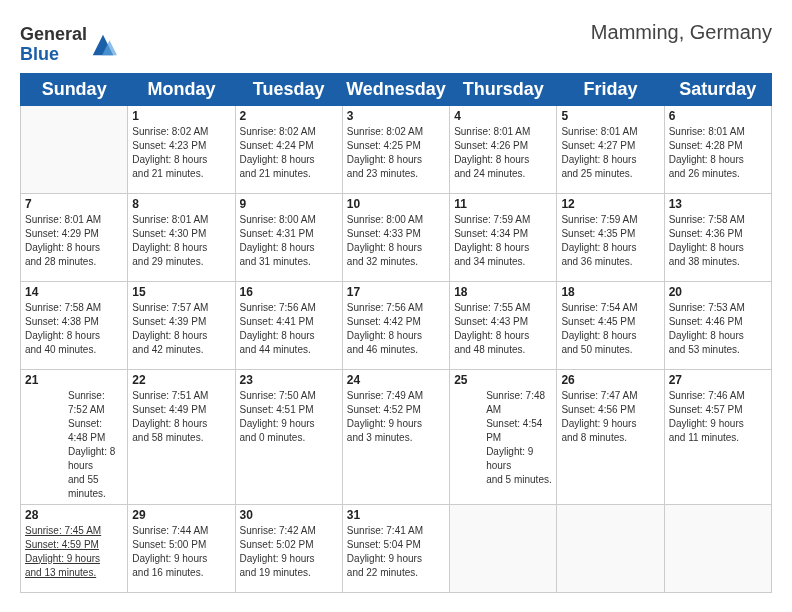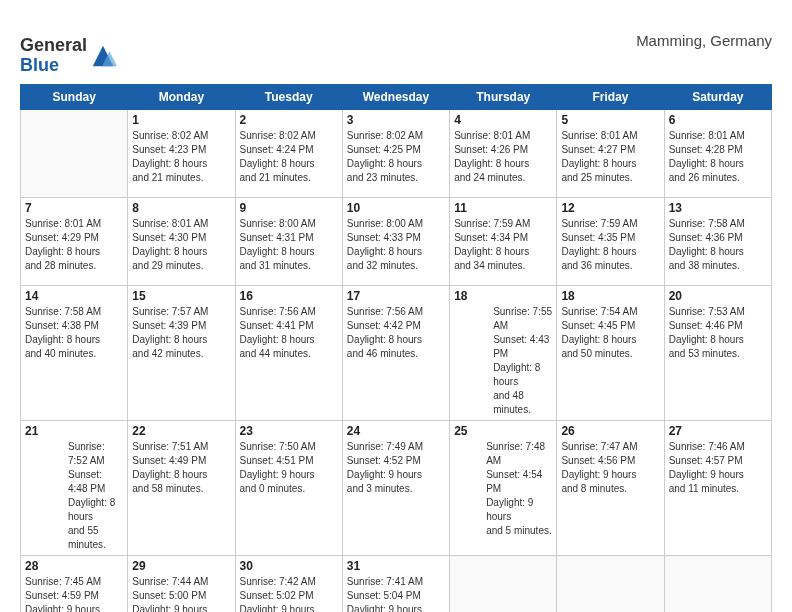--- a/index.html
+++ b/index.html
@@ -6,21 +6,21 @@
     body {
       font-family: Arial, sans-serif;
       background: #fff;
       width: 792px;
       height: 612px;
       overflow: hidden;
     }
     .page {
       width: 792px;
       height: 428px;
-      padding: 32px 20px 12px 20px;
+      padding: 21px 20px 12px 20px;
       display: flex;
       flex-direction: column;
     }
     .header {
       display: flex;
       align-items: flex-start;
       justify-content: space-between;
       margin-bottom: 8px;
     }
     .logo {
@@ -47,36 +47,36 @@
     .title-block {
       text-align: right;
     }
     .month-title {
       font-size: 32px;
       font-weight: normal;
       color: #222;
       line-height: 1.1;
     }
     .location {
-      font-size: 15px;
+      font-size: 20px;
       color: #444;
     }
     .calendar {
       flex: 1;
       border: 1px solid #ccc;
       border-collapse: collapse;
       width: 100%;
       table-layout: fixed;
     }
     .calendar th {
       background-color: #1a5fa8;
       color: #fff;
       text-align: center;
       padding: 5px 2px;
-      font-size: 12px;
+      font-size: 18px;
       font-weight: bold;
       border: 1px solid #1a5fa8;
     }
     .calendar td {
       border: 1px solid #ccc;
       vertical-align: top;
       padding: 3px 4px;
       font-size: 10px;
       color: #333;
       height: 88px;
@@ -255,21 +255,21 @@
           </td>
           <td>
             <span class="day-num">17</span>
             <div class="day-info" style="white-space: pre-line;">Sunrise: 7:56 AM
 Sunset: 4:42 PM
 Daylight: 8 hours
 and 46 minutes.</div>
           </td>
           <td>
             <span class="day-num">18</span>
-            <div class="day-info" style="white-space: pre-line; margin-left: 39px;">Sunrise: 7:55 AM
+            <div class="day-info" style="white-space: pre-line;">Sunrise: 7:55 AM
 Sunset: 4:43 PM
 Daylight: 8 hours
 and 48 minutes.</div>
           </td>
           <td>
             <span class="day-num">18</span>
             <div class="day-info" style="white-space: pre-line;">Sunrise: 7:54 AM
 Sunset: 4:45 PM
 Daylight: 8 hours
 and 50 minutes.</div>
@@ -329,21 +329,21 @@
             <span class="day-num">27</span>
             <div class="day-info" style="white-space: pre-line;">Sunrise: 7:46 AM
 Sunset: 4:57 PM
 Daylight: 9 hours
 and 11 minutes.</div>
           </td>
         </tr>
         <tr>
           <td>
             <span class="day-num">28</span>
-            <div class="day-info" style="white-space: pre-line;">Sunrise: 7:45 AM
+            <div class="day-info" style="white-space: pre-line; text-decoration: underline;">Sunrise: 7:45 AM
 Sunset: 4:59 PM
 Daylight: 9 hours
 and 13 minutes.</div>
           </td>
           <td>
             <span class="day-num">29</span>
             <div class="day-info" style="white-space: pre-line;">Sunrise: 7:44 AM
 Sunset: 5:00 PM
 Daylight: 9 hours
 and 16 minutes.</div>

